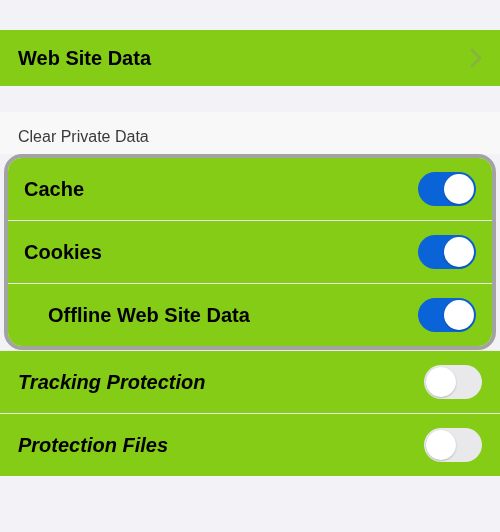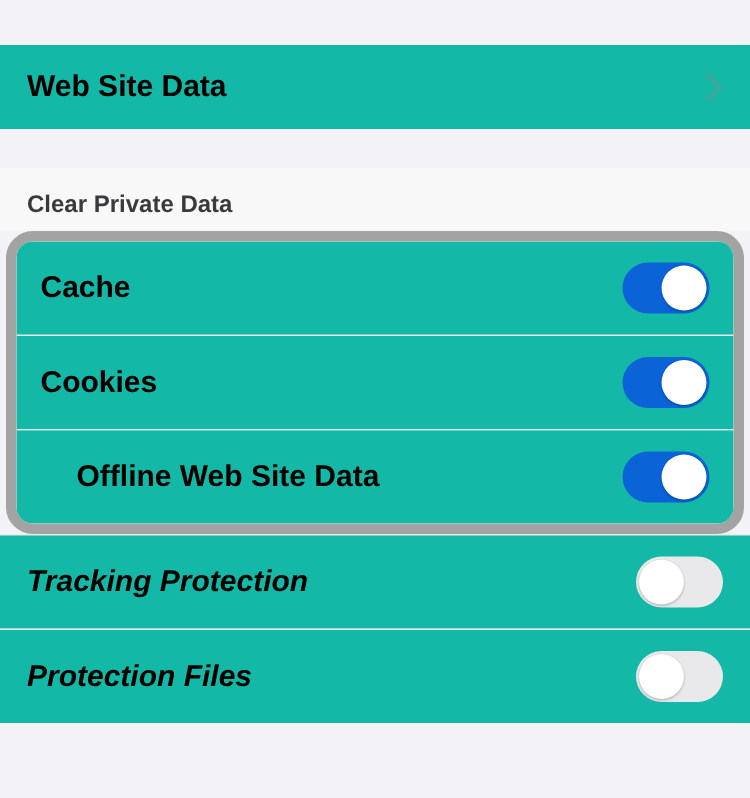--- a/index.html
+++ b/index.html
@@ -17,21 +17,21 @@
       background: #f2f2f7;
     }
     .section {
       background: #fff;
     }
     .row {
       display: flex;
       align-items: center;
       justify-content: space-between;
       padding: 14px 18px;
-      background: #14b8a6;
+      background: #84cc16;
       border-bottom: 1px solid #ebebec;
       min-height: 56px;
     }
     .row:last-child { border-bottom: none; }
     .row-nav .label {
       font-size: 21px;
       font-weight: 700;
       color: #000;
     }
     .row .label {
@@ -46,21 +46,21 @@
       opacity: 0.35;
     }
     .chevron svg { display: block; }
     .section-gap {
       height: 26px;
       background: #f2f2f7;
     }
     .section-header {
       padding: 16px 18px 8px 18px;
       font-size: 16px;
-      font-weight: 700;
+      font-weight: 400;
       color: #3a3a3c;
       background: #f8f8f9;
     }
     .toggle {
       position: relative;
       width: 58px;
       height: 34px;
       border-radius: 17px;
       flex-shrink: 0;
     }
@@ -75,21 +75,21 @@
       top: 2px;
       width: 30px;
       height: 30px;
       border-radius: 50%;
       background: #fff;
       box-shadow: 0 1px 2px rgba(0,0,0,0.2), 0 0 1px rgba(0,0,0,0.1);
     }
     .toggle.off .knob { left: 2px; }
     .toggle.on .knob { left: 26px; }
     .highlight-box {
-      border: 7px solid #a3a3a3;
+      border: 4px solid #a3a3a3;
       border-radius: 18px;
       margin: 0 4px;
       overflow: hidden;
     }
     .highlight-box .row {
       border-bottom: 1px solid #ebebec;
       padding-left: 16px;
       padding-right: 16px;
     }
     .highlight-box .row:last-child {

